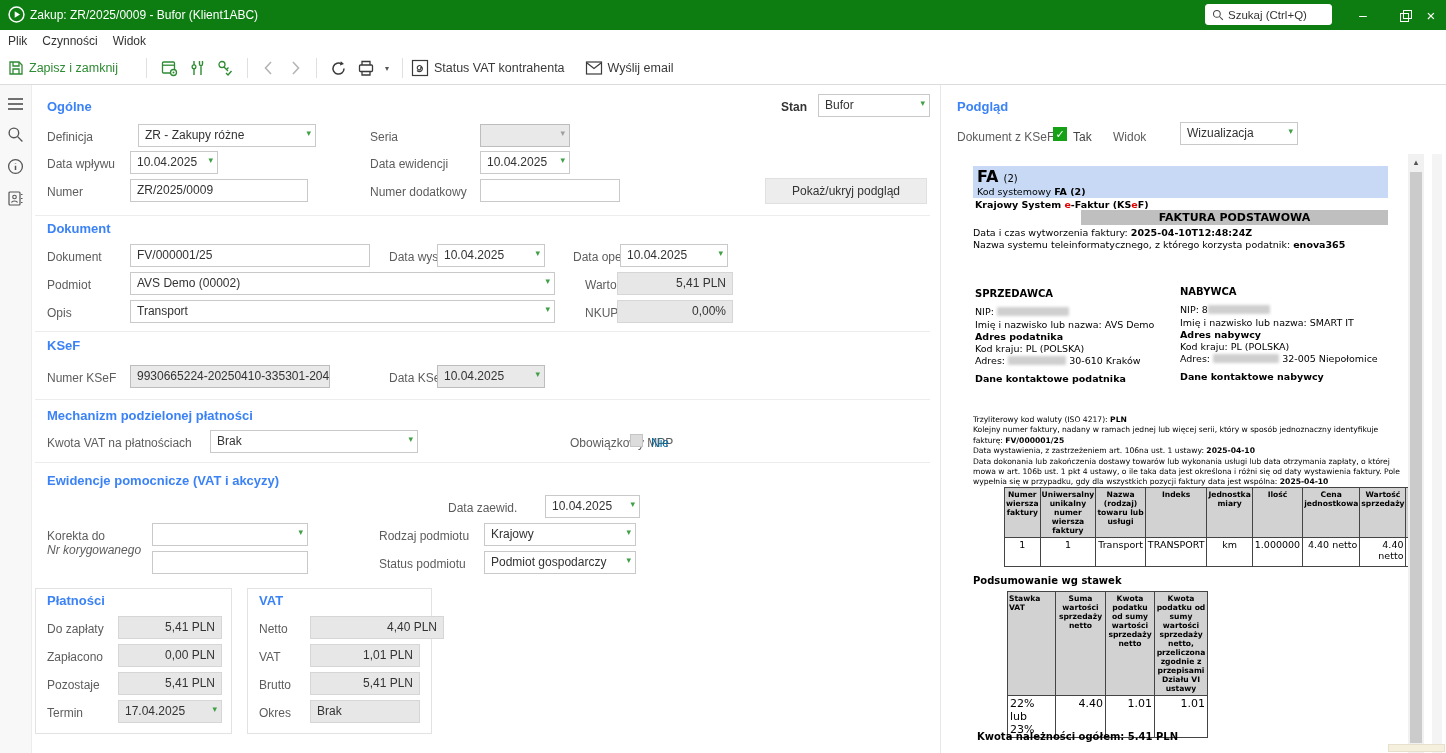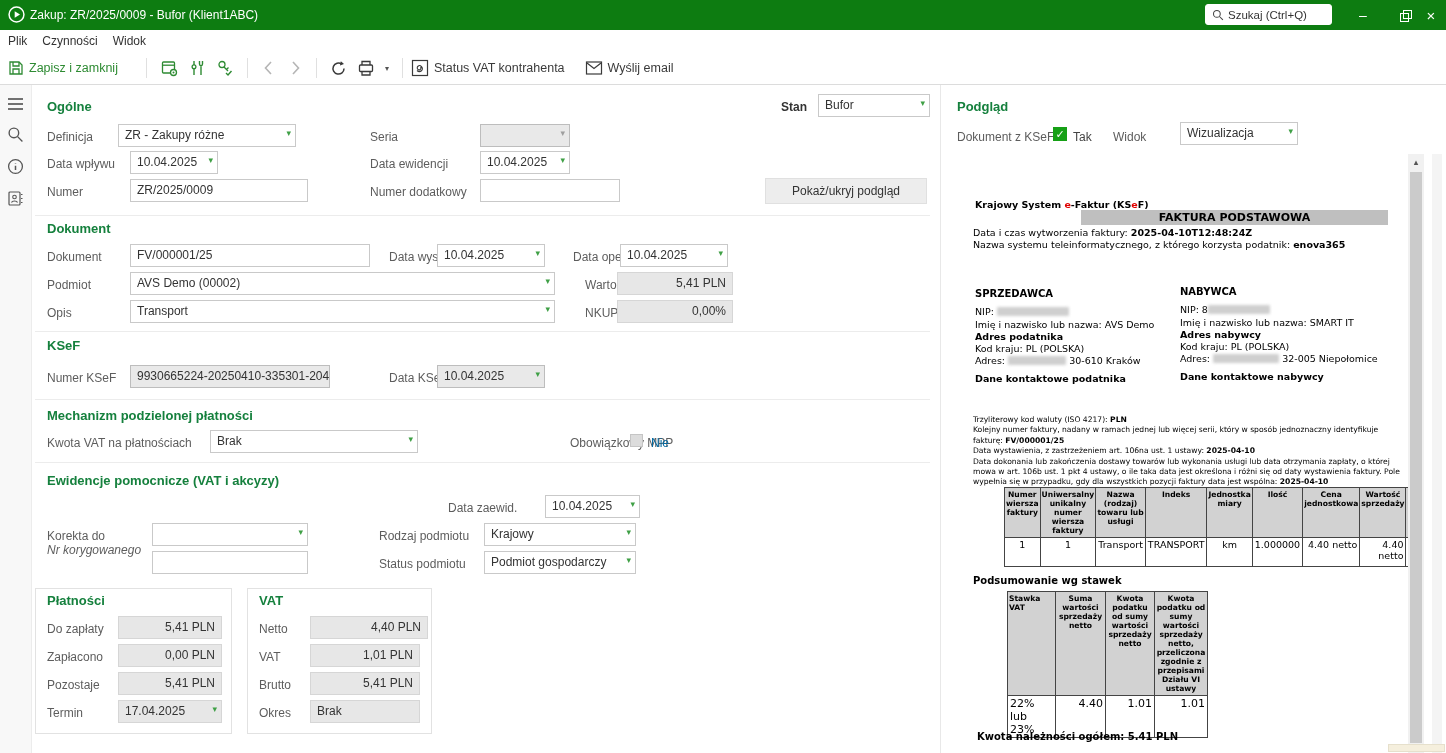--- a/index.html
+++ b/index.html
@@ -24,21 +24,21 @@
   .tbtn{display:flex;align-items:center;gap:5px;margin-right:20px;}
   .tbtn .tl{font-size:12.5px;white-space:nowrap;}
   .green{color:#2e8b33;}
   .dark{color:#3a3a3a;}
   .tsep{width:1px;height:20px;background:#e0e0e0;margin:0 8px;}
   .ticon{display:flex;align-items:center;margin:0 5px;}
   
   .leftrail{position:absolute;left:0;top:85px;width:32px;height:668px;background:#f8f8f8;border-right:1px solid #ececec;display:flex;flex-direction:column;align-items:center;padding-top:12px;gap:15px;box-sizing:border-box;}
   
   .lbl{position:absolute;font-size:12px;color:#5d5d5d;white-space:nowrap;}
-  .sect{position:absolute;font-size:13px;font-weight:700;color:#15803d;white-space:nowrap;}
+  .sect{position:absolute;font-size:13px;font-weight:700;color:#3b82f6;white-space:nowrap;}
   .fld{position:absolute;height:23px;box-sizing:border-box;border:1px solid #c9c9c9;background:#fff;font-size:12px;color:#333;padding:3px 6px 0 6px;white-space:nowrap;overflow:hidden;}
   .dd{padding-right:16px;}
   .caret{position:absolute;right:4px;top:4px;font-size:9px;color:#3fa046;line-height:1;}
   .caret.gray{color:#9f9f9f;}
   .ro{background:#e7e7e7;border-color:#d6d6d6;}
   .right{text-align:right;}
   .grayfld{background:#e9e9e9;border-color:#bdbdbd;}
   .hr{position:absolute;height:1px;background:#ececec;}
   .box{position:absolute;border:1px solid #e2e2e2;box-sizing:border-box;}
   .btn{position:absolute;background:#ededed;border:1px solid #e0e0e0;font-size:12px;color:#333;display:flex;align-items:center;justify-content:center;box-sizing:border-box;}
@@ -201,21 +201,21 @@
         <path d="M4.5 12.5c.6-2 5.4-2 6 0" fill="none" stroke="#555" stroke-width="1.1"></path>
         <path d="M14 4.5h1.5M14 8.5h1.5M14 12.5h1.5" stroke="#555" stroke-width="1.2"></path>
       </svg>
   </div>
 
   <div class="sect" style="left:47px;top:99px;">Ogólne</div>
   <div class="lbl" style="left:781px;top:100px;font-weight:700;color:#333;">Stan</div>
   <div class="fld dd" style="left:818px;top:94px;width:112px;"><span>Bufor</span><span class="caret">▾</span></div>
 
   <div class="lbl" style="left:47px;top:130px;">Definicja</div>
-  <div class="fld dd" style="left:118px;top:124px;width:178px;"><span>ZR - Zakupy różne</span><span class="caret">▾</span></div>
+  <div class="fld dd" style="left:138px;top:124px;width:178px;"><span>ZR - Zakupy różne</span><span class="caret">▾</span></div>
   <div class="lbl" style="left:370px;top:130px;">Seria</div>
   <div class="fld dd grayfld" style="left:480px;top:124px;width:90px;">
       <span class="caret gray">▾</span>
     </div>
 
   <div class="lbl" style="left:47px;top:157px;">Data wpływu</div>
   <div class="fld dd" style="left:130px;top:151px;width:88px;"><span>10.04.2025</span><span class="caret">▾</span></div>
   <div class="lbl" style="left:370px;top:157px;">Data ewidencji</div>
   <div class="fld dd" style="left:480px;top:151px;width:90px;"><span>10.04.2025</span><span class="caret">▾</span></div>
 
@@ -285,37 +285,44 @@
   <div class="lbl" style="left:47px;top:650px;">Zapłacono</div>
   <div class="fld ro right" style="left:118px;top:644px;width:104px;">0,00 PLN</div>
   <div class="lbl" style="left:47px;top:678px;">Pozostaje</div>
   <div class="fld ro right" style="left:118px;top:672px;width:104px;">5,41 PLN</div>
   <div class="lbl" style="left:47px;top:706px;">Termin</div>
   <div class="fld dd ro" style="left:118px;top:700px;width:104px;"><span>17.04.2025</span><span class="caret">▾</span></div>
 
   <div class="box" style="left:247px;top:588px;width:185px;height:146px;"></div>
   <div class="sect" style="left:259px;top:593px;">VAT</div>
   <div class="lbl" style="left:259px;top:622px;">Netto</div>
-  <div class="fld ro right" style="left:310px;top:616px;width:118px;">4,40 PLN</div>
+  <div class="fld ro right" style="left:310px;top:616px;width:134px;">4,40 PLN</div>
   <div class="lbl" style="left:259px;top:650px;">VAT</div>
   <div class="fld ro right" style="left:310px;top:644px;width:110px;">1,01 PLN</div>
   <div class="lbl" style="left:259px;top:678px;">Brutto</div>
   <div class="fld ro right" style="left:310px;top:672px;width:110px;">5,41 PLN</div>
   <div class="lbl" style="left:259px;top:706px;">Okres</div>
   <div class="fld ro" style="left:310px;top:700px;width:110px;">Brak</div>
 
   <div class="vsep"></div>
 
   <div class="sect" style="left:957px;top:99px;">Podgląd</div>
   <div class="lbl" style="left:957px;top:130px;">Dokument z KSeF</div>
   <div class="chk on" style="left:1053px;top:127px;"><span>✓</span></div>
   <div class="lbl" style="left:1073px;top:130px;color:#444;">Tak</div>
   <div class="lbl" style="left:1113px;top:130px;">Widok</div>
   <div class="fld dd" style="left:1180px;top:122px;width:118px;"><span>Wizualizacja</span><span class="caret">▾</span></div>
 
+  <div class="blueblk inv">
+    <div style="padding:1px 0 0 4px;">
+      <span style="font-size:16px;font-weight:700;">FA</span>
+      <span style="font-size:10px;">(2)</span>
+      <div style="font-size:9.5px;"><span>Kod systemowy </span><b>FA (2)</b></div>
+    </div>
+  </div>
   <div class="invline inv" style="left:975px;top:199px;font-weight:700;"><span>Krajowy System </span><span class="redl">e</span><span>-Faktur (KS</span><span class="redl">e</span><span>F)</span></div>
   <div class="banner inv">FAKTURA PODSTAWOWA</div>
   <div class="invline inv" style="left:973px;top:227px;"><span>Data i czas wytworzenia faktury: </span><b>2025-04-10T12:48:24Z</b></div>
   <div class="invline inv" style="left:973px;top:239px;"><span>Nazwa systemu teleinformatycznego, z którego korzysta podatnik: </span><b>enova365</b></div>
 
   <div class="party inv" style="left:975px;top:288px;">
     <div class="ptitle">SPRZEDAWCA</div>
     <div><span>NIP:</span> <span class="blur" style="width:72px;height:9px;"></span></div>
     <div><span>Imię i nazwisko lub nazwa: </span><span>AVS Demo</span></div>
     <div class="bold">Adres podatnika</div>

